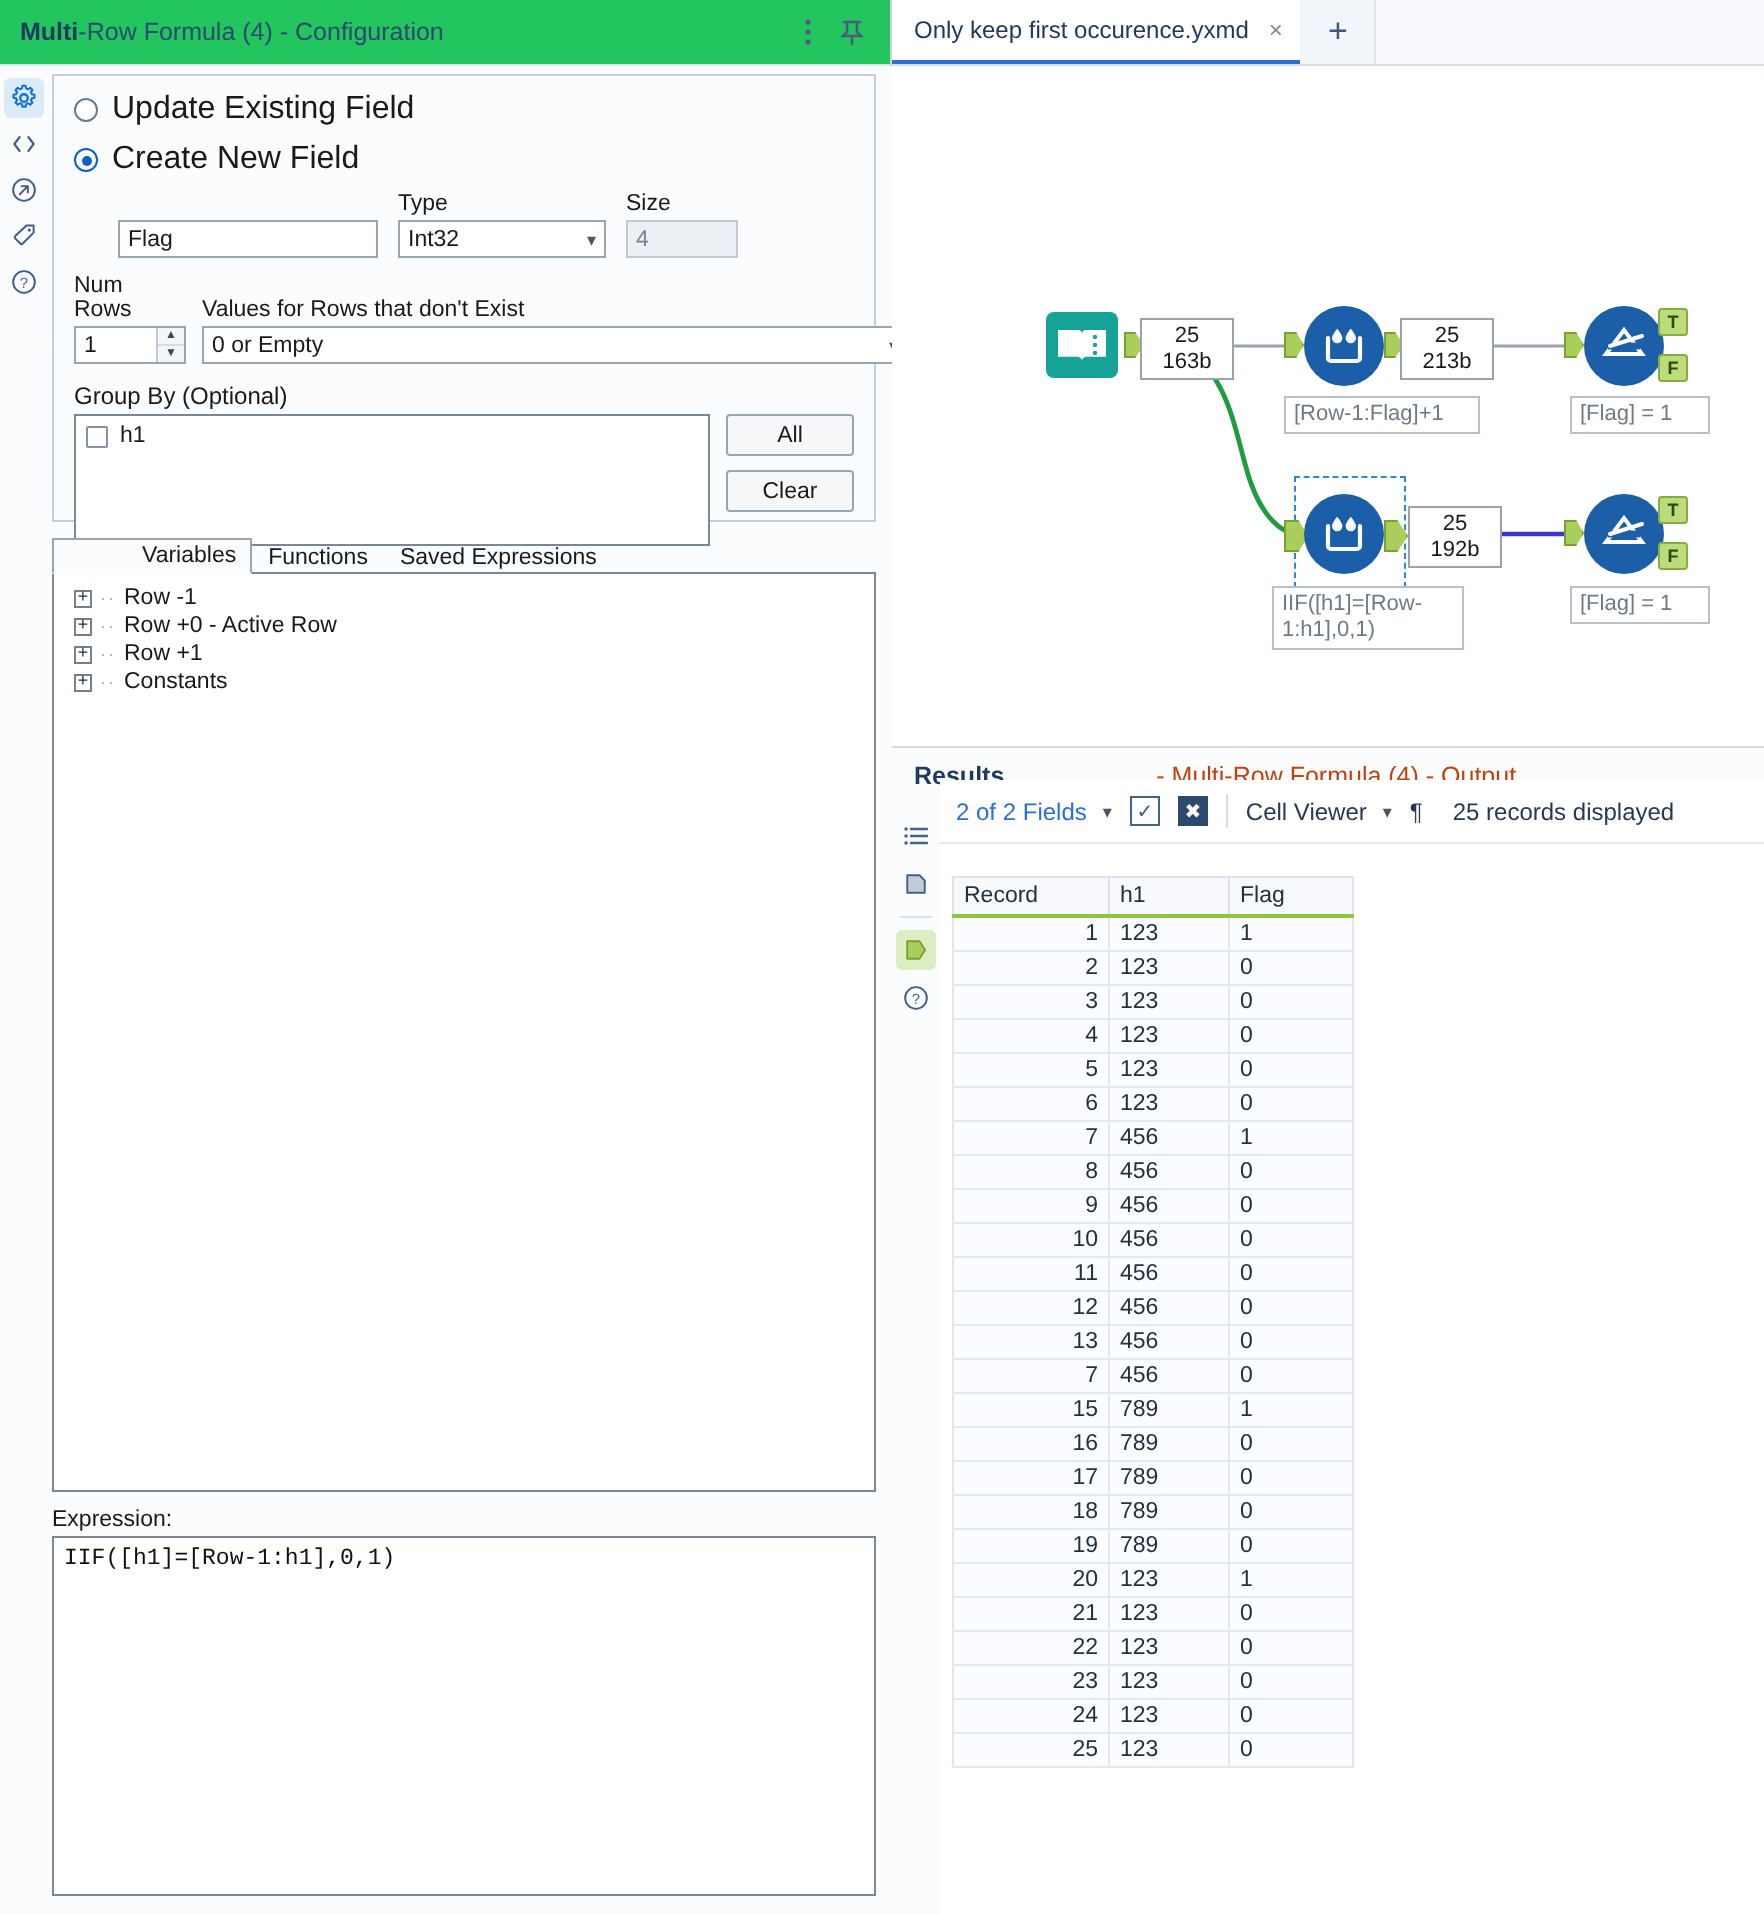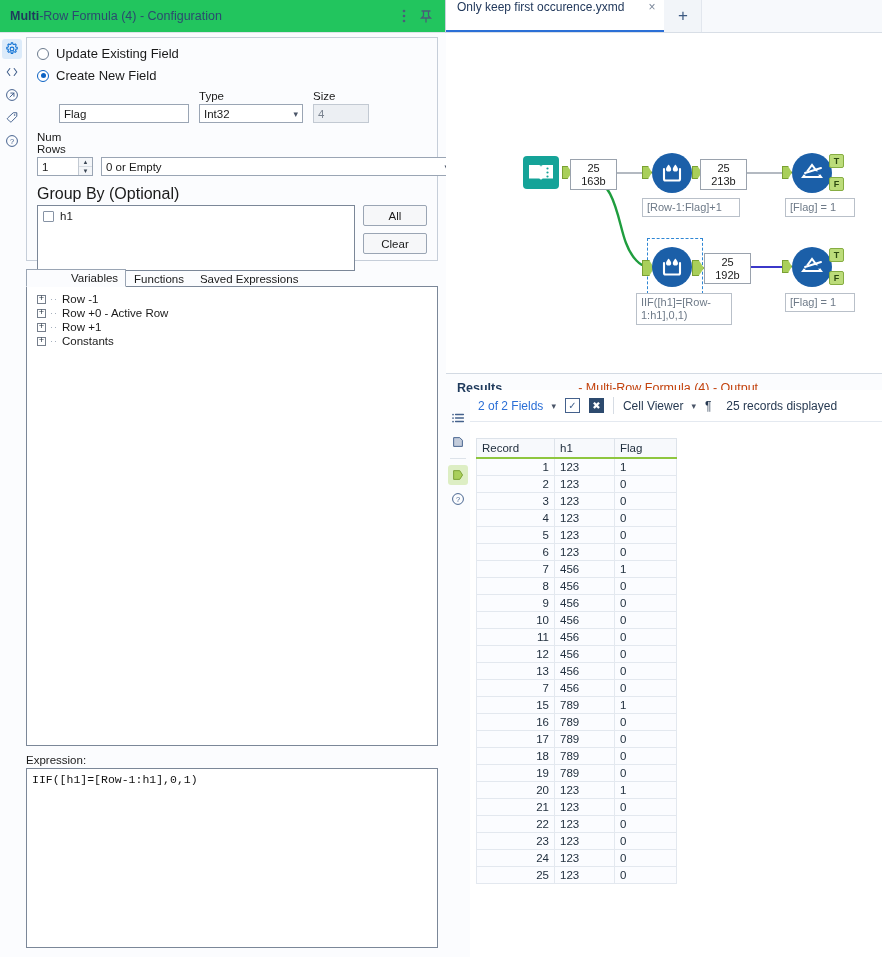--- a/index.html
+++ b/index.html
@@ -43,21 +43,21 @@
 
   .top-group {
     margin:4px 8px 0 2px; border:1px solid #c6ced9; background:#fbfcfe;
     padding:8px 10px 10px 10px; height:224px; position:relative;
   }
 
   .radio-row { display:flex; align-items:center; gap:7px; margin-bottom:7px; }
   .radio { width:12px; height:12px; border-radius:50%; border:1.4px solid #6b7a8d; background:#fff; flex:none; position:relative; }
   .radio.sel { border-color:#0b62c4; }
   .radio.sel::after { content:""; position:absolute; left:2.5px; top:2.5px; width:5px; height:5px; border-radius:50%; background:#0b62c4; }
-  .radio-lbl { font-size:13px; color:#1a1a1a; }
+  .radio-lbl { font-size:16px; color:#1a1a1a; }
 
   .field-row { display:flex; align-items:flex-end; gap:10px; margin-top:2px; }
   .fld { display:flex; flex-direction:column; }
   .fld-lbl { font-size:11.5px; color:#1a1a1a; margin-bottom:2px; }
   .txtinput {
     height:19px; border:1px solid #9aa5b4; background:#fff; font-size:11.5px;
     padding:1px 4px; display:flex; align-items:center; font-family:"Liberation Sans",sans-serif;
   }
   .txtinput.disabled { background:#eceff3; color:#7a838f; border-color:#c2c9d2; }
   .selectbox {
@@ -68,21 +68,21 @@
   .caret { font-size:9px; color:#4a5568; margin-left:4px; }
 
   .spin-wrap { display:flex; height:19px; border:1px solid #9aa5b4; background:#fff; width:56px; }
   .spin-val { flex:1; font-size:11.5px; padding:1px 4px; display:flex; align-items:center; }
   .spin-btns { width:14px; display:flex; flex-direction:column; border-left:1px solid #c2c9d2; }
   .spin-b { flex:1; display:flex; align-items:center; justify-content:center; font-size:6px; color:#3b4654; background:#f3f5f8; }
   .spin-b:first-child { border-bottom:1px solid #d7dce3; }
 
   .row2 { display:flex; gap:8px; align-items:flex-end; margin-top:8px; }
 
-  .groupby-lbl { margin-top:9px; font-size:16px; }
+  .groupby-lbl { margin-top:9px; font-size:12px; }
   .gb-row { display:flex; gap:8px; margin-top:2px; }
   .gb-list { width:333px; height:66px; border:1px solid #7b8798; background:#fff; padding:4px 5px; }
   .gb-item { display:flex; align-items:center; gap:6px; font-size:11.5px; }
   .chk { width:11px; height:11px; border:1px solid #8793a5; background:#fff; border-radius:1px; flex:none; }
   .gb-btns { display:flex; flex-direction:column; gap:7px; }
   .btn {
     width:64px; height:21px; border:1px solid #9aa5b4; background:#f6f7f9;
     display:flex; align-items:center; justify-content:center; font-size:11.5px; cursor:pointer;
     border-radius:2px;
   }
@@ -109,21 +109,21 @@
   .expr-box {
     margin:0 8px 0 2px; border:1px solid #7b8798; background:#fff;
     height:180px; padding:4px 5px;
     font-family:"Liberation Mono", monospace; font-size:11.5px; color:#111;
     white-space:pre;
   }
 
   
   .doc-tabbar { height:33px; display:flex; align-items:stretch; background:#ffffff; border-bottom:1px solid #d8dee6; }
   .doc-tab {
-    display:flex; gap:24px; padding:0 9px 0 11px;
+    display:flex; align-items:center; gap:10px; padding:0 9px 0 11px;
     font-size:12px; color:#22395c; border-bottom:2px solid #2b6fd6; cursor:pointer;
   }
   .doc-tab .xmark { color:#7b879a; font-size:12px; }
   .doc-plus {
     width:38px; display:flex; align-items:center; justify-content:center;
     background:#f2f5f9; color:#3d5a82; font-size:17px; cursor:pointer; border-right:1px solid #e2e7ee;
   }
   .doc-tabfill { flex:1; background:#f7f9fc; }
 
   
@@ -291,20 +291,21 @@
             <span class="fld-lbl">Num Rows</span>
             <div class="spin-wrap">
               <div class="spin-val">1</div>
               <div class="spin-btns">
                 <div class="spin-b">▲</div>
                 <div class="spin-b">▼</div>
               </div>
             </div>
           </div>
           <div class="fld" style="flex:1;">
+            <span class="fld-lbl">Values for Rows that don't Exist</span>
             <div class="selectbox" style="width:353px;">
               <span>0 or Empty</span>
               <span class="caret">▾</span>
             </div>
           </div>
         </div>
 
         <div class="groupby-lbl">Group By (Optional)</div>
         <div class="gb-row">
           <div class="gb-list">

